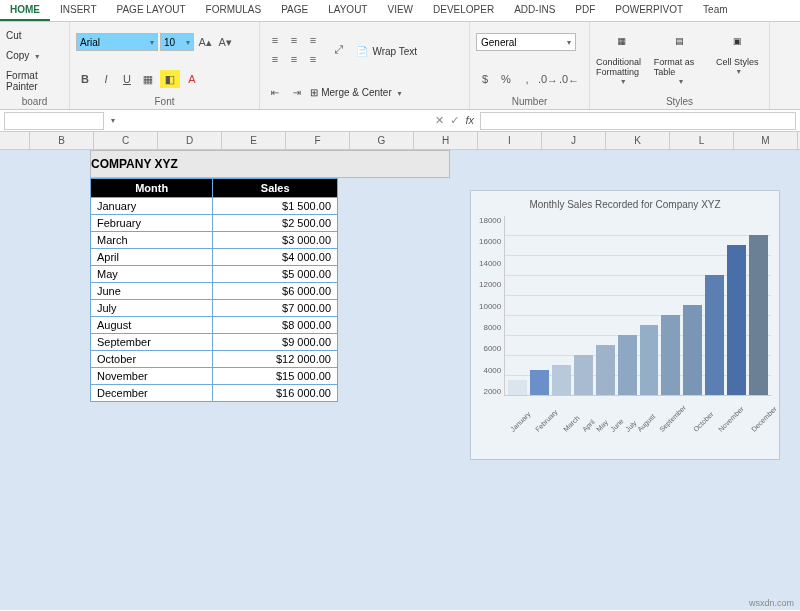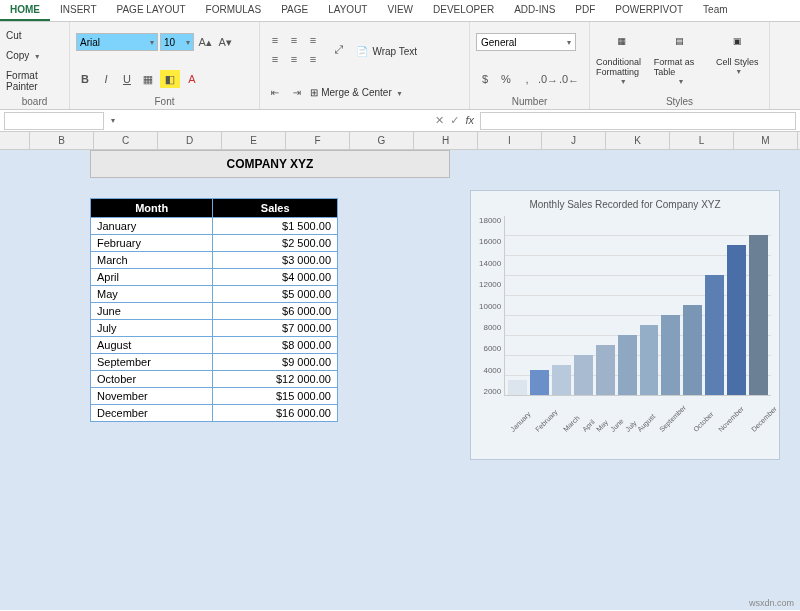--- a/index.html
+++ b/index.html
@@ -29,21 +29,21 @@
 .namebox { width: 100px; height: 18px; border: 1px solid #ccc; margin: 0 4px; background: #fff; }
 .fbar-icons { display: flex; gap: 6px; padding: 0 6px; color: #888; }
 .fx { font-style: italic; font-size: 11px; color: #555; }
 .formula-input { flex: 1; height: 18px; border: 1px solid #ccc; margin-right: 4px; background: #fff; }
 .colhdr { display: flex; height: 18px; background: #f0f0f0; border-bottom: 1px solid #ccc; }
 .colhdr .rowh { width: 30px; border-right: 1px solid #ccc; }
 .colhdr .ch { width: 64px; text-align: center; font-size: 10px; color: #555; border-right: 1px solid #ccc; line-height: 18px; }
 .sheet { position: relative; height: 460px; background: #d9e5f3; }
 .panel { position: absolute; background: #d9e5f3; }
 .panel-left { left: 90px; top: 0; width: 360px; height: 440px; }
-.title-cell { background: #e8e8e8; border: 1px solid #bbb; text-align: center; font-weight: bold; font-size: 12px; padding: 6px 0; margin-bottom: 20px; }
+.title-cell { background: #e8e8e8; border: 1px solid #bbb; font-weight: bold; font-size: 12px; padding: 6px 0; }
 .year-cell { background: #fff; border: 2px solid #6fa8dc; width: 150px; padding: 3px 6px; font-size: 11px; margin-bottom: 12px; }
 .data-table { border-collapse: collapse; width: 248px; }
 .data-table th { background: #000; color: #fff; font-size: 11px; font-weight: bold; padding: 3px 6px; border: 1px solid #6fa8dc; }
 .data-table td { background: #fff; font-size: 11px; padding: 2px 6px; border: 1px solid #6fa8dc; }
 .data-table td.money { text-align: right; }
 .chart-box { position: absolute; left: 470px; top: 40px; width: 310px; height: 270px; background: #eef3f8; border: 1px solid #bac8d8; padding: 8px; }
 .chart-title { text-align: center; font-size: 10px; color: #555; margin-bottom: 6px; }
 .chart-area { display: flex; height: 200px; }
 .yaxis { display: flex; flex-direction: column; justify-content: space-between; font-size: 8px; color: #666; text-align: right; padding-right: 3px; height: 180px; }
 .bars { flex: 1; display: flex; align-items: flex-end; gap: 3px; border-left: 1px solid #ccc; border-bottom: 1px solid #ccc; height: 180px; padding: 0 3px; background: repeating-linear-gradient(to top, transparent, transparent 19px, #ddd 19px, #ddd 20px); }

